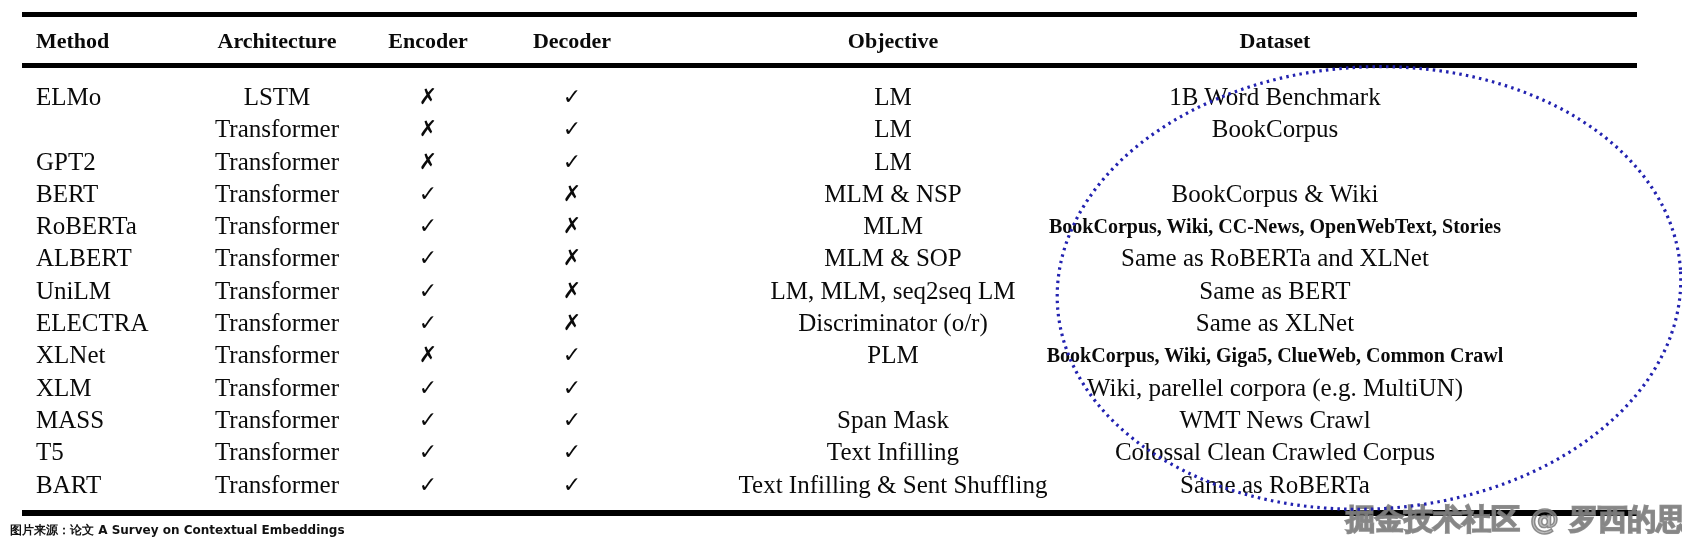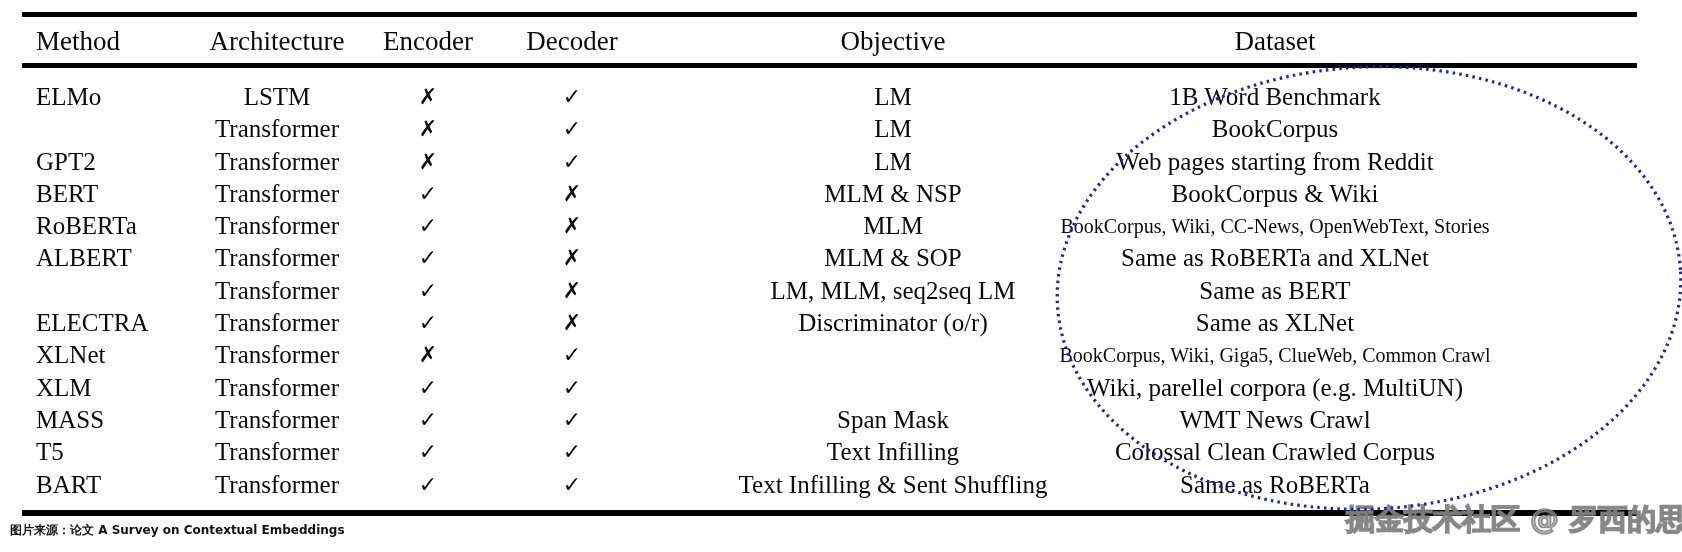--- a/index.html
+++ b/index.html
@@ -6,32 +6,32 @@
   body{
     width:1682px;height:552px;position:relative;background:#ffffff;overflow:hidden;
     font-family:"Liberation Serif", serif;color:#0a0a0a;
   }
   .rule{position:absolute;left:22px;width:1615px;background:#000;}
   .rule.top{top:12px;height:5px;}
   .rule.head{top:63px;height:5px;}
   .rule.bottom{top:510px;height:6px;}
 
   .hdr-row{position:absolute;left:0;top:18px;width:1473px;height:46px;line-height:46px;
-    font-weight:normal;font-size:27px;}
+    font-weight:bold;font-size:22px;}
   .rows{position:absolute;left:0;top:81px;width:1682px;}
   .row{position:relative;width:1682px;height:32.3px;line-height:32.3px;font-size:25px;}
 
   .cell{position:absolute;top:0;white-space:nowrap;}
   .c-method{left:36px;width:160px;text-align:left;}
   .c-arch{left:177px;width:200px;text-align:center;}
   .c-enc{left:358px;width:140px;text-align:center;}
   .c-dec{left:502px;width:140px;text-align:center;}
   .c-obj{left:645px;width:496px;text-align:center;}
   .c-data{left:1007px;width:536px;text-align:center;}
-  .c-data.small{font-size:20px;}
+  .c-data.small{font-size:20px;font-weight:bold;}
 
   .mark{font-family:"DejaVu Sans", sans-serif;font-size:22px;}
   .mark.cross{font-weight:bold;}
 
   .caption{position:absolute;left:10px;top:522px;font-family:"DejaVu Sans", sans-serif;
     font-weight:bold;font-size:12px;color:#111;white-space:nowrap;}
 
   .watermark{position:absolute;left:1346px;top:500px;width:336px;font-family:"DejaVu Sans", sans-serif;
     font-weight:bold;font-size:29px;white-space:nowrap;
     color:rgba(255,255,255,0.18);-webkit-text-stroke:1.5px rgba(125,125,125,0.85);
@@ -70,21 +70,20 @@
       <span class="cell c-dec mark check">✓</span>
       <span class="cell c-obj">LM</span>
       <span class="cell c-data">BookCorpus</span>
     </div>
     <div class="row">
       <span class="cell c-method">GPT2</span>
       <span class="cell c-arch">Transformer</span>
       <span class="cell c-enc mark cross">✗</span>
       <span class="cell c-dec mark check">✓</span>
       <span class="cell c-obj">LM</span>
-      <span class="cell c-data">Web pages starting from Reddit</span>
     </div>
     <div class="row">
       <span class="cell c-method">BERT</span>
       <span class="cell c-arch">Transformer</span>
       <span class="cell c-enc mark check">✓</span>
       <span class="cell c-dec mark cross">✗</span>
       <span class="cell c-obj">MLM &amp; NSP</span>
       <span class="cell c-data">BookCorpus &amp; Wiki</span>
     </div>
     <div class="row">
@@ -97,39 +96,41 @@
     </div>
     <div class="row">
       <span class="cell c-method">ALBERT</span>
       <span class="cell c-arch">Transformer</span>
       <span class="cell c-enc mark check">✓</span>
       <span class="cell c-dec mark cross">✗</span>
       <span class="cell c-obj">MLM  &amp; SOP</span>
       <span class="cell c-data">Same as RoBERTa and XLNet</span>
     </div>
     <div class="row">
+      <span class="cell c-method">UniLM</span>
       <span class="cell c-arch">Transformer</span>
       <span class="cell c-enc mark check">✓</span>
       <span class="cell c-dec mark cross">✗</span>
       <span class="cell c-obj">LM, MLM, seq2seq LM</span>
       <span class="cell c-data">Same as BERT</span>
     </div>
     <div class="row">
       <span class="cell c-method">ELECTRA</span>
       <span class="cell c-arch">Transformer</span>
       <span class="cell c-enc mark check">✓</span>
       <span class="cell c-dec mark cross">✗</span>
       <span class="cell c-obj">Discriminator (o/r)</span>
       <span class="cell c-data">Same as XLNet</span>
     </div>
     <div class="row">
       <span class="cell c-method">XLNet</span>
       <span class="cell c-arch">Transformer</span>
       <span class="cell c-enc mark cross">✗</span>
       <span class="cell c-dec mark check">✓</span>
+      <span class="cell c-obj">PLM</span>
       <span class="cell c-data small">BookCorpus, Wiki, Giga5, ClueWeb, Common Crawl</span>
     </div>
     <div class="row">
       <span class="cell c-method">XLM</span>
       <span class="cell c-arch">Transformer</span>
       <span class="cell c-enc mark check">✓</span>
       <span class="cell c-dec mark check">✓</span>
       <span class="cell c-data">Wiki, parellel corpora (e.g. MultiUN)</span>
     </div>
     <div class="row">

